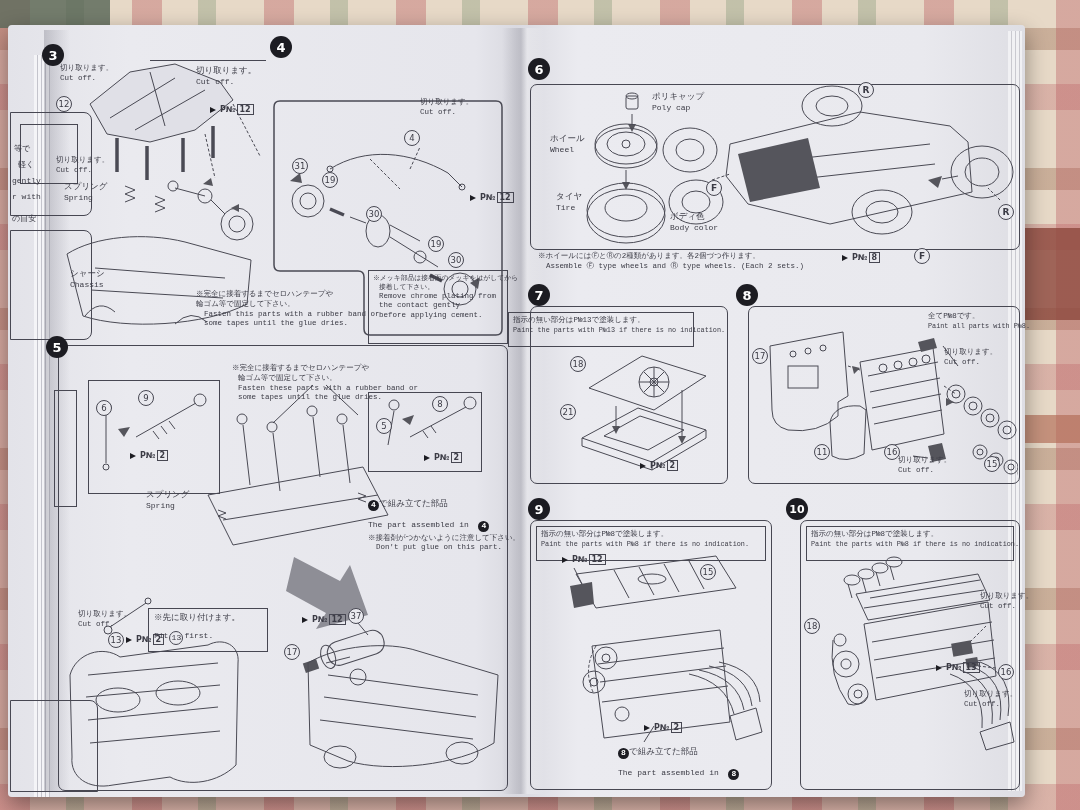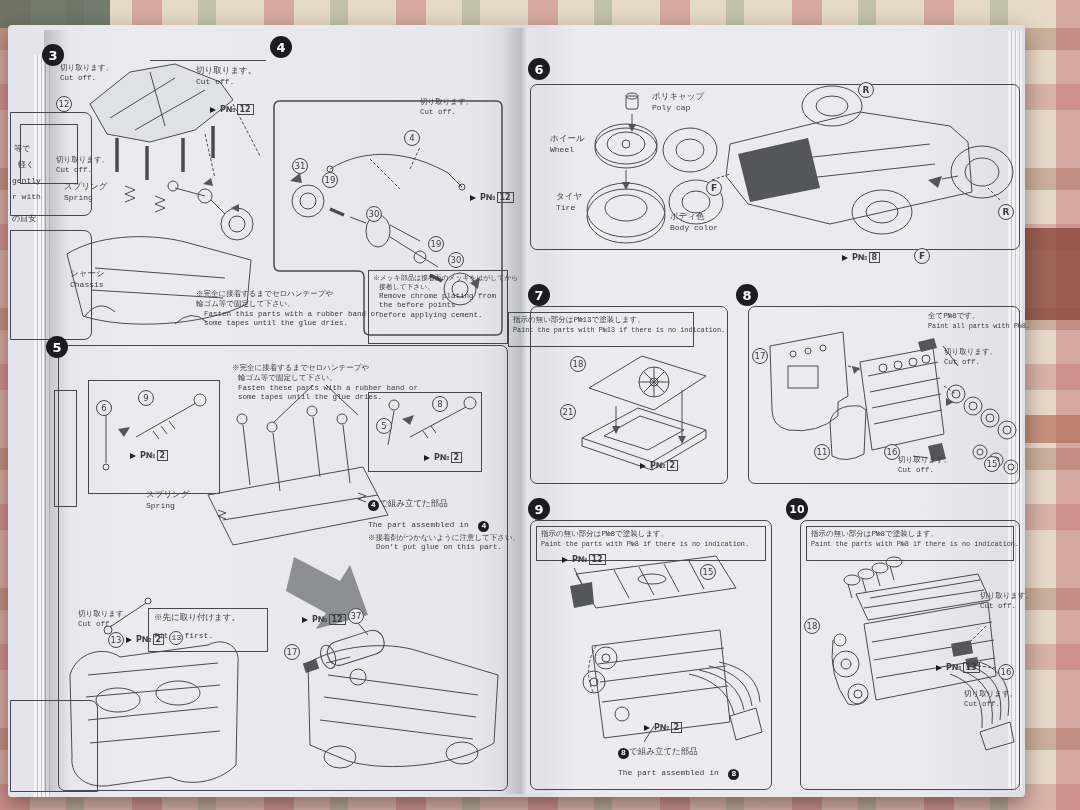--- a/index.html
+++ b/index.html
@@ -164,21 +164,21 @@
   <span class="plabel" style="left:470px;top:192px;">
       <span class="ptr"></span>
       <span>P№</span>
       <span class="pbox">12</span>
     </span>
   <div class="box" style="left:368px;top:270px;width:138px;height:72px;">
     <div class="lbl" style="left:4px;top:3px;position:relative;">
       <div class="jp" style="font-size:6.8px;">※メッキ部品は接着面のメッキをはがしてから</div>
       <div class="jp" style="font-size:6.8px;padding-left:6px;">接着して下さい。</div>
       <div class="en s7" style="padding-left:6px;">Remove chrome plating from</div>
-      <div class="en s7" style="padding-left:6px;">the before points</div>
+      <div class="en s7" style="padding-left:6px;">the contact gently</div>
       <div class="en s7" style="padding-left:6px;">before applying cement.</div>
     </div>
   </div>
 
   <div class="panel" style="left:58px;top:345px;width:448px;height:444px;"></div>
   <span class="stepnum" style="left:46px;top:336px;">5</span>
   <svg class="abs" style="left:58px;top:345px;" width="448" height="444">
     <line x1="48" y1="68" x2="48" y2="118"></line>
       <circle cx="48" cy="62" r="5"></circle>
       <circle cx="48" cy="122" r="3"></circle>
@@ -331,20 +331,24 @@
   </div>
   <span class="circL" style="left:706px;top:180px;">F</span>
   <span class="circL" style="left:858px;top:82px;">R</span>
   <span class="circL" style="left:998px;top:204px;">R</span>
   <span class="circL" style="left:914px;top:248px;">F</span>
   <span class="plabel" style="left:842px;top:252px;">
       <span class="ptr"></span>
       <span>P№</span>
       <span class="pbox">8</span>
     </span>
+  <div class="lbl" style="left:538px;top:252px;">
+    <div class="jp s7">※ホイールにはⒻとⓇの2種類があります。各2個づつ作ります。</div>
+    <div class="en s7" style="padding-left:8px;">Assemble Ⓕ type wheels and Ⓡ type wheels. (Each 2 sets.)</div>
+  </div>
 
   <span class="stepnum" style="left:528px;top:284px;">7</span>
   <div class="panel" style="left:530px;top:306px;width:196px;height:176px;"></div>
   <div class="box" style="left:508px;top:312px;width:184px;height:33px;">
     <div class="lbl" style="position:relative;left:4px;top:3px;">
       <div class="jp s7">指示の無い部分はP№13で塗装します。</div>
       <div class="en s65">Paint the parts with P№13 if there is no indication.</div>
     </div>
   </div>
   <svg class="abs" style="left:534px;top:346px;" width="190" height="134">

